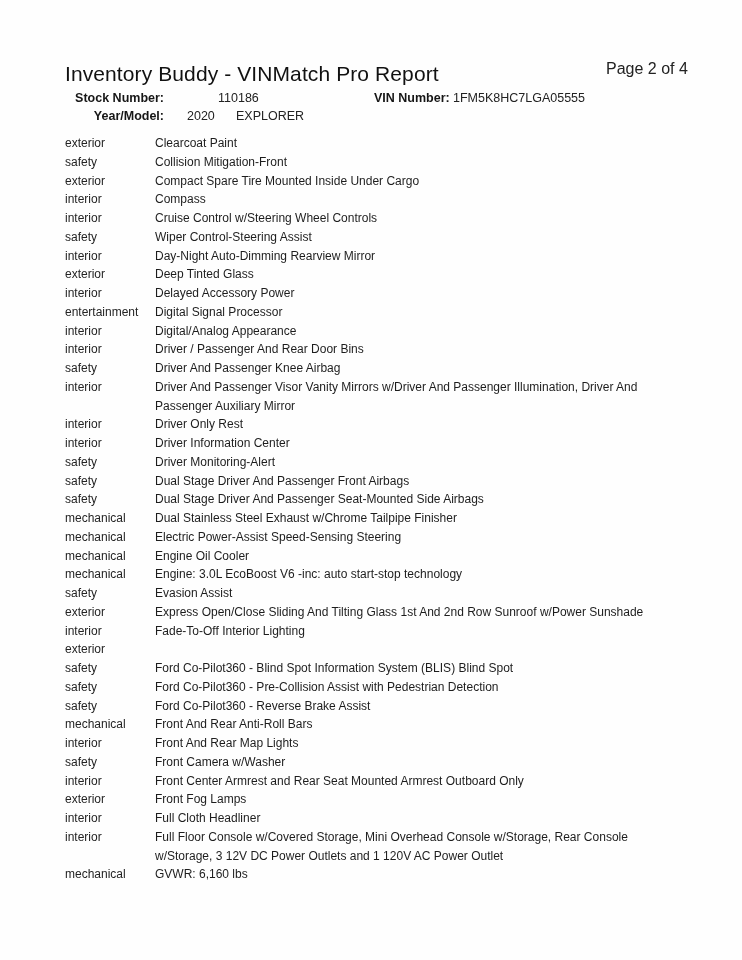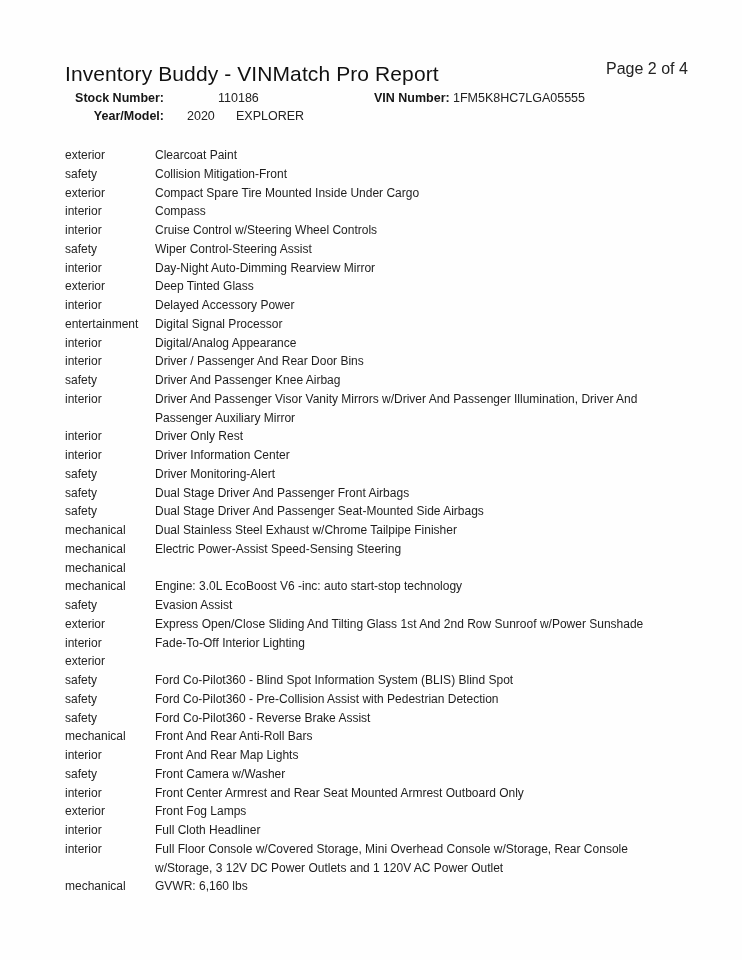--- a/index.html
+++ b/index.html
@@ -47,21 +47,20 @@
   .year-line  { top: 109px; }
   .val-stock  { position: absolute; left: 187px; margin-left: 31px; }
   .vin-lbl    { position: absolute; left: 374px; }
   .vin-val    { position: absolute; left: 453px; }
   .val-year   { position: absolute; left: 187px; }
   .val-model  { position: absolute; left: 236px; }
   .features {
     position: absolute;
     left: 65px; top: 134px;
     width: 592px;
-    margin-top: 12px;
   }
   .feature-row {
     display: grid;
     grid-template-columns: 90px 502px;
     font-size: 12px;
     line-height: 18.75px;
     color: #1f1f1f;
   }
   .feature-cat { color: #242424; }
   .feature-desc { color: #1d1d1d; }
@@ -168,20 +167,21 @@
       <div class="feature-row">
         <div class="feature-cat">mechanical</div>
         <div class="feature-desc">Dual Stainless Steel Exhaust w/Chrome Tailpipe Finisher</div>
       </div>
       <div class="feature-row">
         <div class="feature-cat">mechanical</div>
         <div class="feature-desc">Electric Power-Assist Speed-Sensing Steering</div>
       </div>
       <div class="feature-row">
         <div class="feature-cat">mechanical</div>
+        <div class="feature-desc">Engine Oil Cooler</div>
       </div>
       <div class="feature-row">
         <div class="feature-cat">mechanical</div>
         <div class="feature-desc">Engine: 3.0L EcoBoost V6 -inc: auto start-stop technology</div>
       </div>
       <div class="feature-row">
         <div class="feature-cat">safety</div>
         <div class="feature-desc">Evasion Assist</div>
       </div>
       <div class="feature-row">

